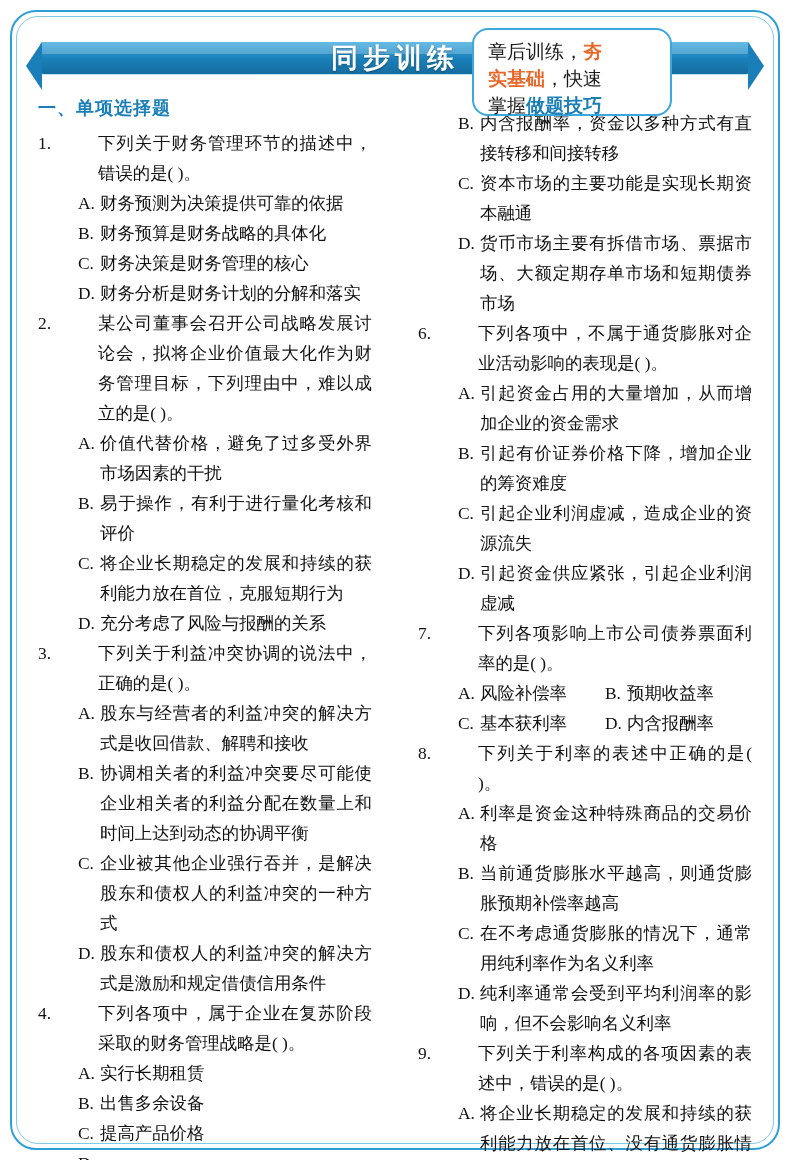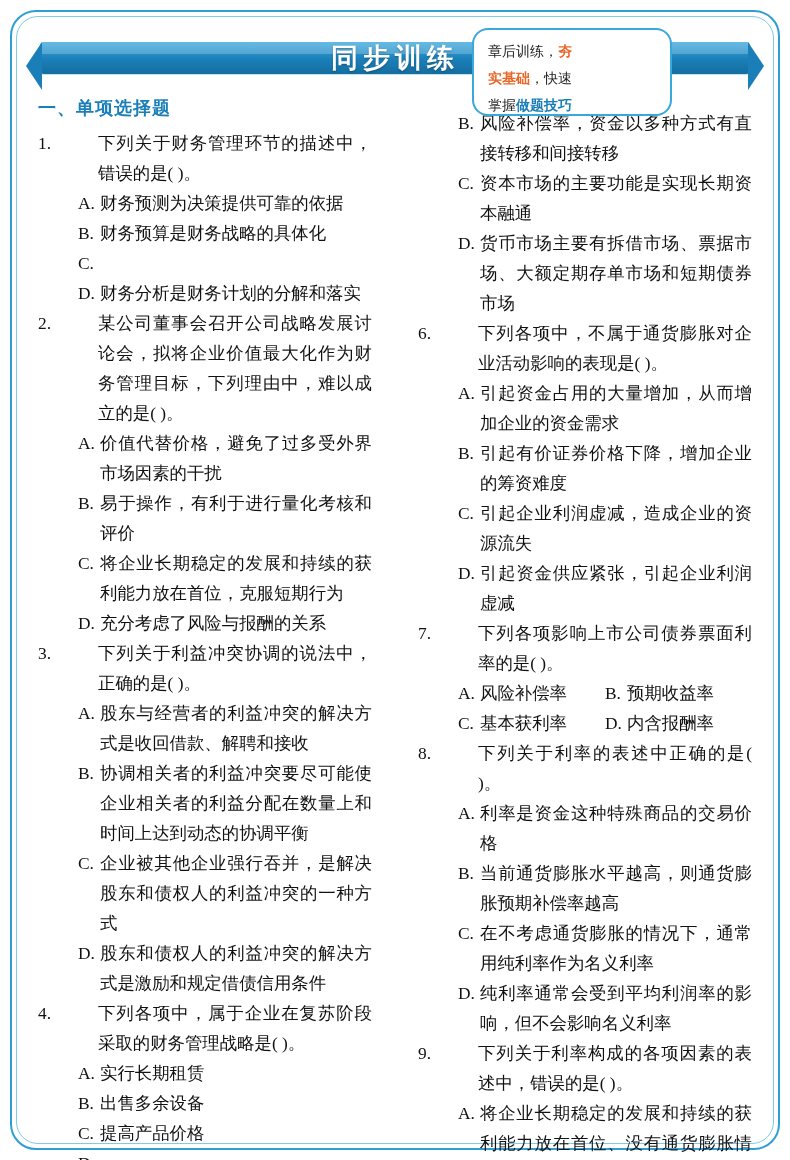--- a/index.html
+++ b/index.html
@@ -111,21 +111,21 @@
     width: 200px;
     height: 88px;
     background: #ffffff;
     border: 2px solid #3aa7dd;
     border-radius: 16px;
     box-sizing: border-box;
     padding: 8px 12px 6px 14px;
     z-index: 5;
   }
   .callout-text {
-    font-size: 14px;
+    font-size: 19px;
     line-height: 27px;
     color: #1b1b1b;
     font-family: Liberation Sans, sans-serif;
     letter-spacing: 0px;
   }
   .callout-text .hl {
     color: #e8682a;
     font-weight: bold;
   }
   .callout-text .hl2 {
@@ -242,20 +242,21 @@
           <div class="opt">
               <span class="opt-letter">A.</span>
               <span class="opt-text">财务预测为决策提供可靠的依据</span>
             </div>
           <div class="opt">
               <span class="opt-letter">B.</span>
               <span class="opt-text">财务预算是财务战略的具体化</span>
             </div>
           <div class="opt">
               <span class="opt-letter">C.</span>
+              <span class="opt-text">财务决策是财务管理的核心</span>
             </div>
           <div class="opt">
               <span class="opt-letter">D.</span>
               <span class="opt-text">财务分析是财务计划的分解和落实</span>
             </div>
         </div>
       </div>
     </div>
 
     <div class="q">
@@ -342,21 +343,21 @@
   </div>
 
   <div class="col col-right">
 
     <div class="q">
       <div class="q-num"></div>
       <div class="q-body">
         <div class="opts">
           <div class="opt">
               <span class="opt-letter">B.</span>
-              <span class="opt-text">风险补偿率，资金以多种方式有直接转移和间接转移</span>
+              <span class="opt-text">内含报酬率，资金以多种方式有直接转移和间接转移</span>
             </div>
           <div class="opt">
               <span class="opt-letter">C.</span>
               <span class="opt-text">资本市场的主要功能是实现长期资本融通</span>
             </div>
           <div class="opt">
               <span class="opt-letter">D.</span>
               <span class="opt-text">货币市场主要有拆借市场、票据市场、大额定期存单市场和短期债券市场</span>
             </div>
         </div>

